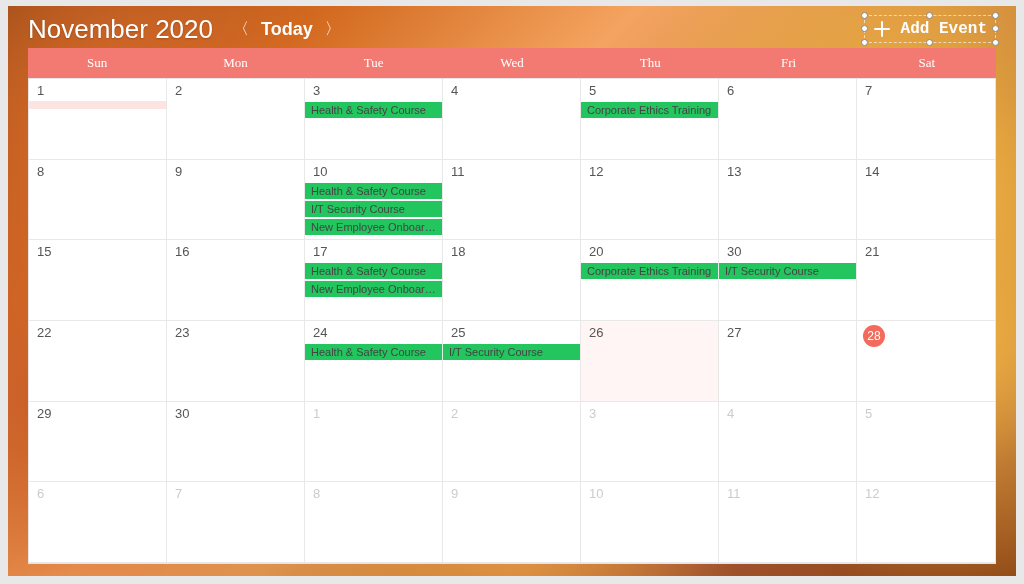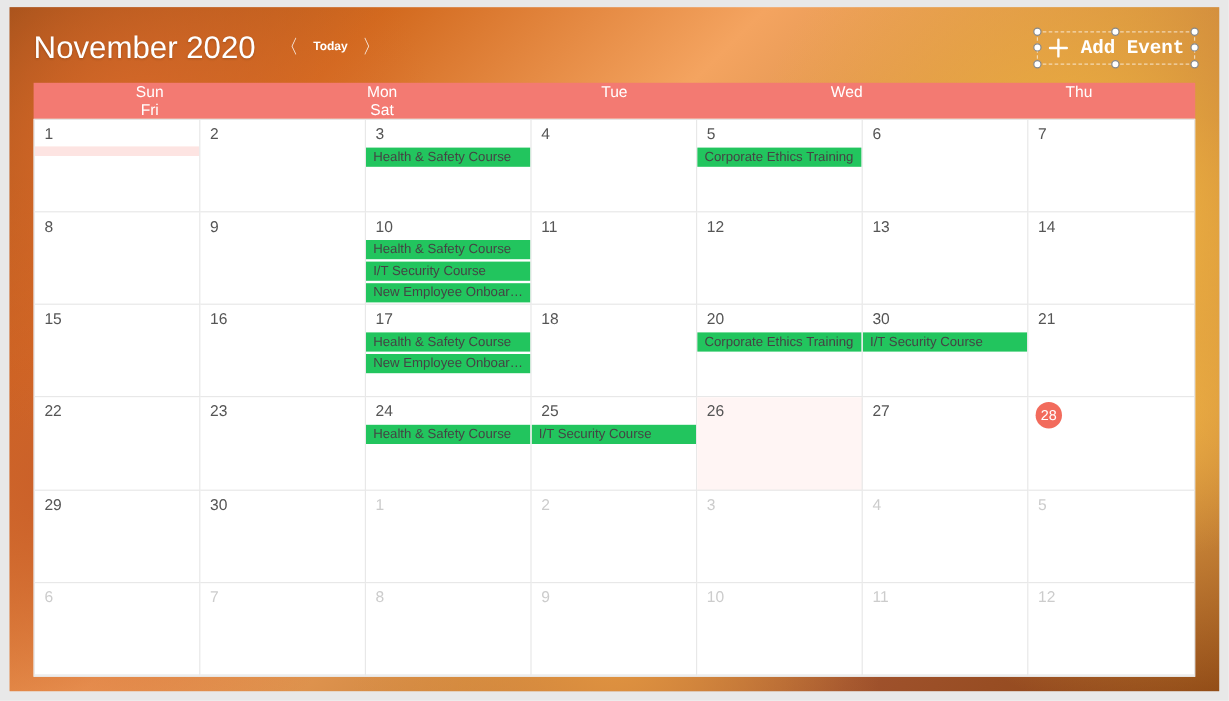--- a/index.html
+++ b/index.html
@@ -22,21 +22,21 @@
         radial-gradient(circle at 50% 95%, #e09340 0%, transparent 30%),
         linear-gradient(135deg, #8b4513 0%, #d2691e 20%, #f4a460 40%, #cd853f 60%, #a0522d 80%, #8b4513 100%);
       position: relative;
       display: flex;
       flex-direction: column;
     }
     .header {
       display: flex;
       align-items: center;
       padding: 10px 20px 6px 20px;
-      height: 63px;
+      height: 42px;
       justify-content: flex-end;
     }
     .month-title {
       color: #fff;
       font-size: 26px;
       font-weight: 400;
       text-shadow: 0 1px 2px rgba(0,0,0,0.2);
     }
     .nav-group {
       display: flex;
@@ -46,21 +46,21 @@
     }
     .chevron {
       color: #fff;
       font-size: 16px;
       cursor: pointer;
       user-select: none;
       opacity: 0.9;
     }
     .today-btn {
       color: #fff;
-      font-size: 10px;
+      font-size: 18px;
       font-weight: 600;
       cursor: pointer;
     }
     .add-event {
       margin-left: auto;
       display: flex;
       align-items: center;
       gap: 10px;
       color: #fff;
       font-size: 16px;
@@ -78,24 +78,25 @@
       border: 1px solid #888;
       border-radius: 50%;
     }
     .h-tl { top:-4px; left:-4px;} .h-tm{top:-4px; left:50%; margin-left:-4px;} .h-tr{top:-4px; right:-4px;}
     .h-ml { top:50%; left:-4px; margin-top:-4px;} .h-mr{top:50%; right:-4px; margin-top:-4px;}
     .h-bl { bottom:-4px; left:-4px;} .h-bm{bottom:-4px; left:50%; margin-left:-4px;} .h-br{bottom:-4px; right:-4px;}
     .plus-icon svg { display:block; }
 
     .dayheader-row {
       display: grid;
-      grid-template-columns: repeat(5, 1fr);
+      grid-template-columns: repeat(7, 1fr);
       background: #f37a72;
       height: 30px;
       margin: 0 20px;
+      font-family: Liberation Serif, serif;
     }
     .dayheader {
       color: #fff;
       font-size: 13px;
       font-weight: 400;
       display:flex; align-items:center; justify-content:center;
     }
 
     .grid {
       flex: 1;

